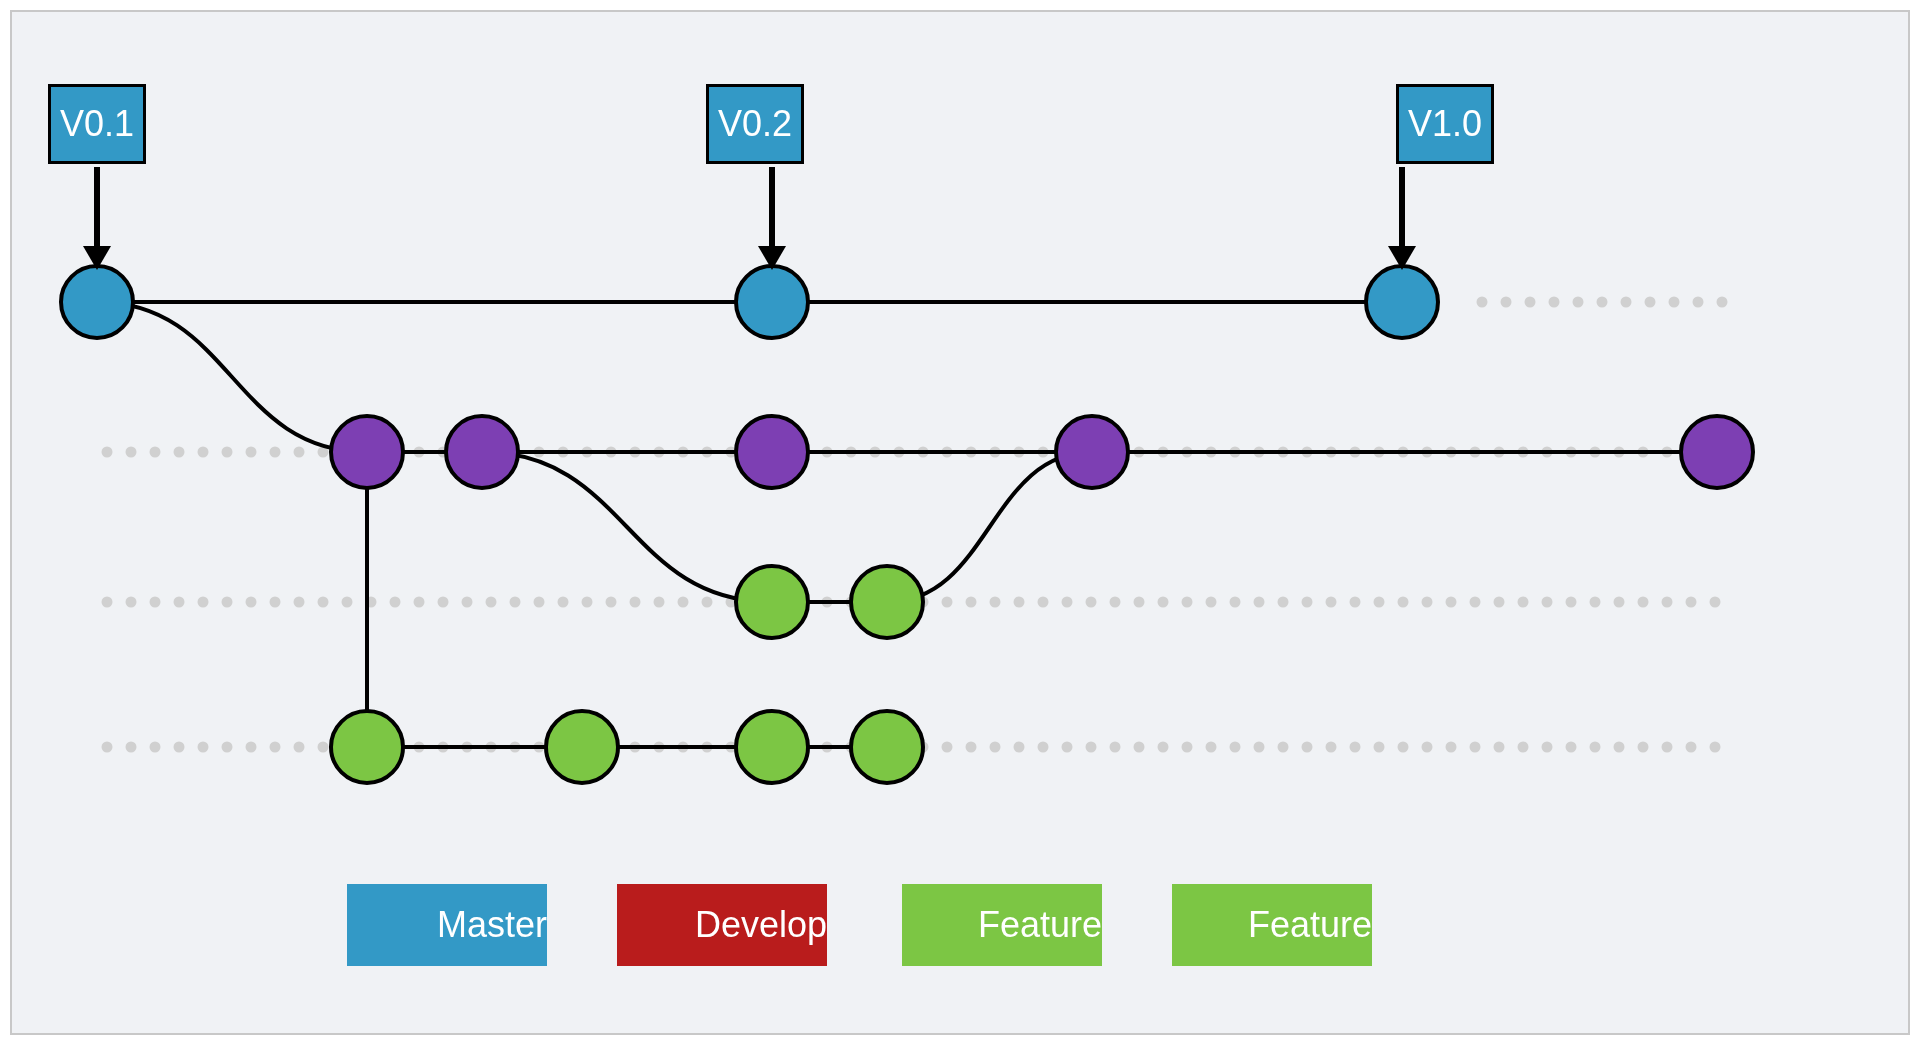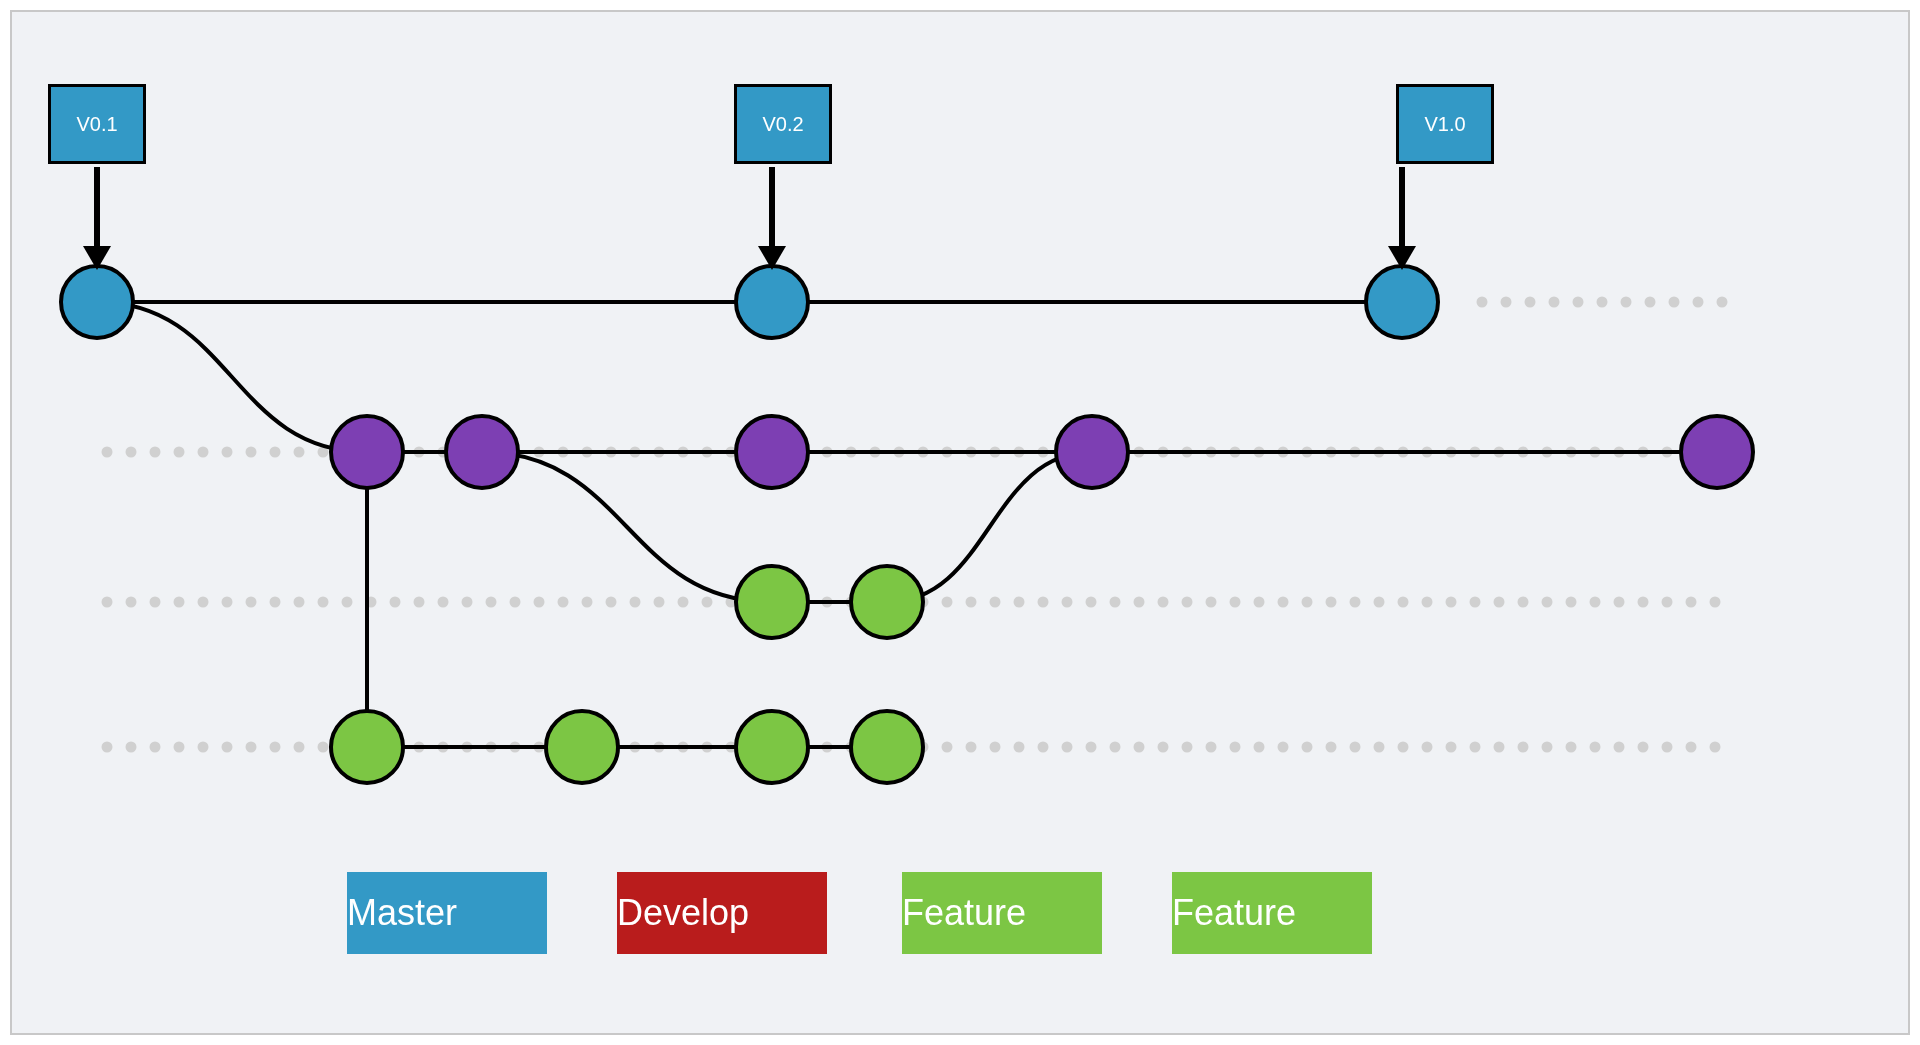--- a/index.html
+++ b/index.html
@@ -25,38 +25,39 @@
     box-sizing: border-box;
   }
   
   .ver-box {
     position: absolute;
     width: 98px;
     height: 80px;
     background: #3399c6;
     border: 3px solid #000;
     color: #fff;
-    font-size: 20px;
+    font-size: 36px;
     font-weight: 400;
     display: flex;
     align-items: center;
     justify-content: center;
     box-sizing: border-box;
   }
   
   .legend-box {
     position: absolute;
     height: 82px;
     color: #fff;
     font-size: 36px;
     display: flex;
     align-items: center;
-    justify-content: flex-start;
+    justify-content: flex-end;
     box-sizing: border-box;
     border: none;
+    margin-top: 12px;
   }
   svg.diagram {
     position: absolute;
     top: 0;
     left: 0;
     width: 100%;
     height: 100%;
   }
 </style>
 </head>
@@ -325,21 +326,21 @@
           <line x1="760" y1="155" x2="760" y2="240" stroke="#000" stroke-width="6"></line>
           <path d="M 746 234 L 774 234 L 760 258 Z" fill="#000"></path>
           <line x1="1390" y1="155" x2="1390" y2="240" stroke="#000" stroke-width="6"></line>
           <path d="M 1376 234 L 1404 234 L 1390 258 Z" fill="#000"></path>
         </g>
     </svg>
 
     <div class="ver-box" style="left: 36px; top: 72px;">
       <span>V0.1</span>
     </div>
-    <div class="ver-box" style="left: 722px; top: 72px; text-align: center;">
+    <div class="ver-box" style="left: 694px; top: 72px; text-align: center;">
       <span>V0.2</span>
     </div>
     <div class="ver-box" style="left: 1384px; top: 72px;">
       <span>V1.0</span>
     </div>
 
     <div class="legend-box" style="left: 335px; top: 860px; width: 200px; background: rgb(51, 153, 198);">
       <span>Master</span>
     </div>
     <div class="legend-box" style="left: 605px; top: 860px; width: 210px; background: #b91c1c;">

